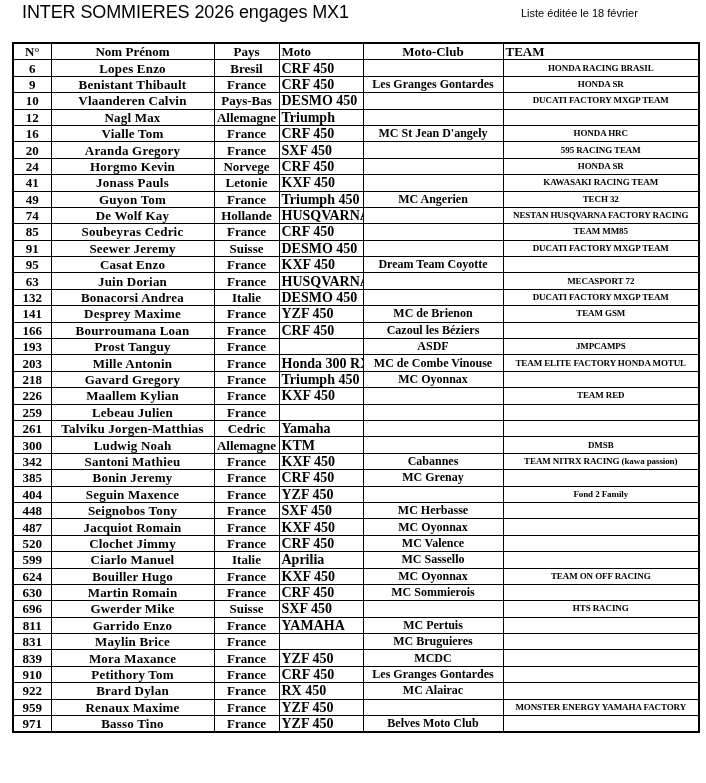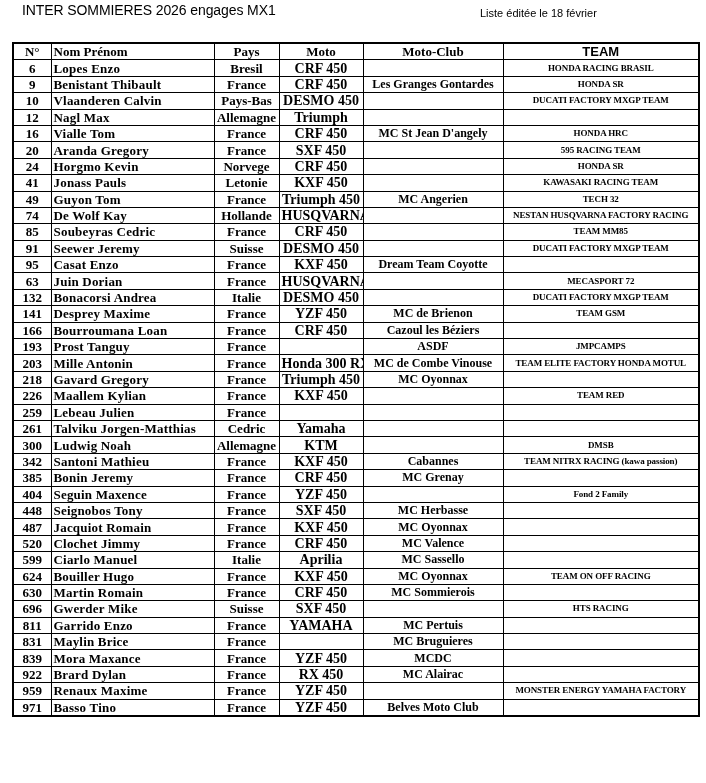--- a/index.html
+++ b/index.html
@@ -1,23 +1,23 @@
 <!DOCTYPE html>
 <html><head>
 <meta charset="utf-8">
 <style>
   html, body { margin: 0; padding: 0; background: #ffffff; }
   body { width: 706px; height: 783px; position: relative; overflow: hidden; color: #000; }
   .title {
     position: absolute; left: 22px; top: 2px;
     font-family: "Liberation Sans", "DejaVu Sans", sans-serif;
-    font-size: 14px; color: #000; letter-spacing: -0.1px;
+    font-size: 18px; color: #000; letter-spacing: -0.1px;
   }
   .edited {
-    position: absolute; left: 480px; top: 7px;
+    position: absolute; left: 521px; top: 7px;
     font-family: "Liberation Sans", "DejaVu Sans", sans-serif;
     font-size: 11px; color: #000;
   }
   table.list {
     position: absolute; left: 12px; top: 42px;
     border-collapse: collapse;
     border: 2px solid #000;
     table-layout: fixed;
     width: 686px;
     font-family: "Liberation Serif", "DejaVu Serif", serif;
@@ -33,25 +33,25 @@
     border: 1.5px solid #000;
     height: 15.4px;
     padding: 0 2px;
     white-space: nowrap;
     overflow: hidden;
     line-height: 15px;
     vertical-align: middle;
   }
   table.list th { font-size: 13px; font-weight: bold; }
   th.h-num, td.num { text-align: center; }
-  th.h-name, td.name { text-align: left; }
+  th.h-name, td.name { text-align: center; }
   th.h-pays, td.pays { text-align: center; }
-  th.h-moto, td.moto { text-align: center; margin-left: 28px; }
+  th.h-moto, td.moto { text-align: left; margin-left: 28px; }
   th.h-club, td.club { text-align: center; }
-  th.h-team { text-align: center; font-family: Liberation Sans, sans-serif; font-size: 11px; }
+  th.h-team { text-align: left; font-family: Liberation Serif, serif; font-size: 11px; }
   td.num { font-size: 13px; }
   td.name { font-size: 13px; letter-spacing: 0.2px; }
   td.pays { font-size: 13px; margin-top: 28px; }
   td.moto { font-size: 14px; }
   td.club { font-size: 12px; }
   td.team { font-size: 9px; text-align: center; letter-spacing: -0.1px; }
 </style>
 </head>
 <body>
 
@@ -368,20 +368,28 @@
       </tr>
       <tr>
         <td class="num">839</td>
         <td class="name">Mora Maxance</td>
         <td class="pays">France</td>
         <td class="moto">YZF 450</td>
         <td class="club">MCDC</td>
         <td class="team"></td>
       </tr>
       <tr>
+        <td class="num">910</td>
+        <td class="name">Petithory Tom</td>
+        <td class="pays">France</td>
+        <td class="moto">CRF 450</td>
+        <td class="club">Les Granges Gontardes</td>
+        <td class="team"></td>
+      </tr>
+      <tr>
         <td class="num">922</td>
         <td class="name">Brard Dylan</td>
         <td class="pays">France</td>
         <td class="moto">RX 450</td>
         <td class="club">MC Alairac</td>
         <td class="team"></td>
       </tr>
       <tr>
         <td class="num">959</td>
         <td class="name">Renaux Maxime</td>

